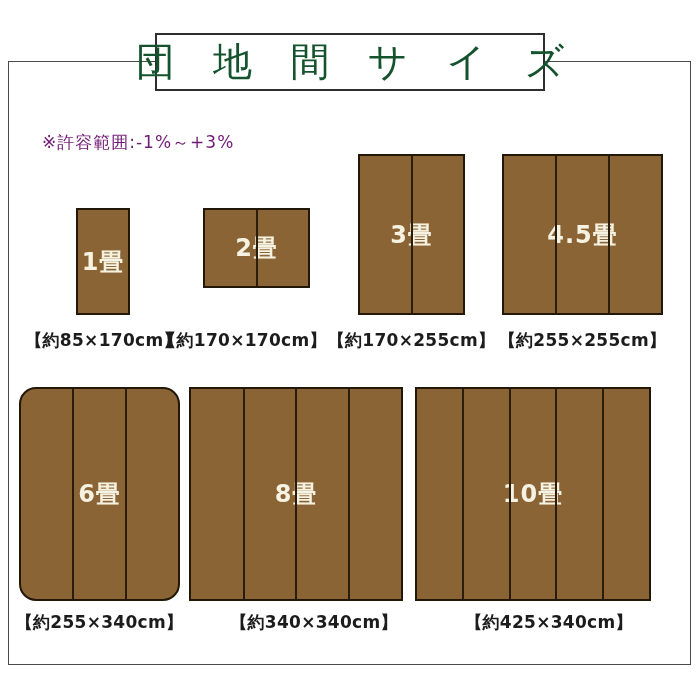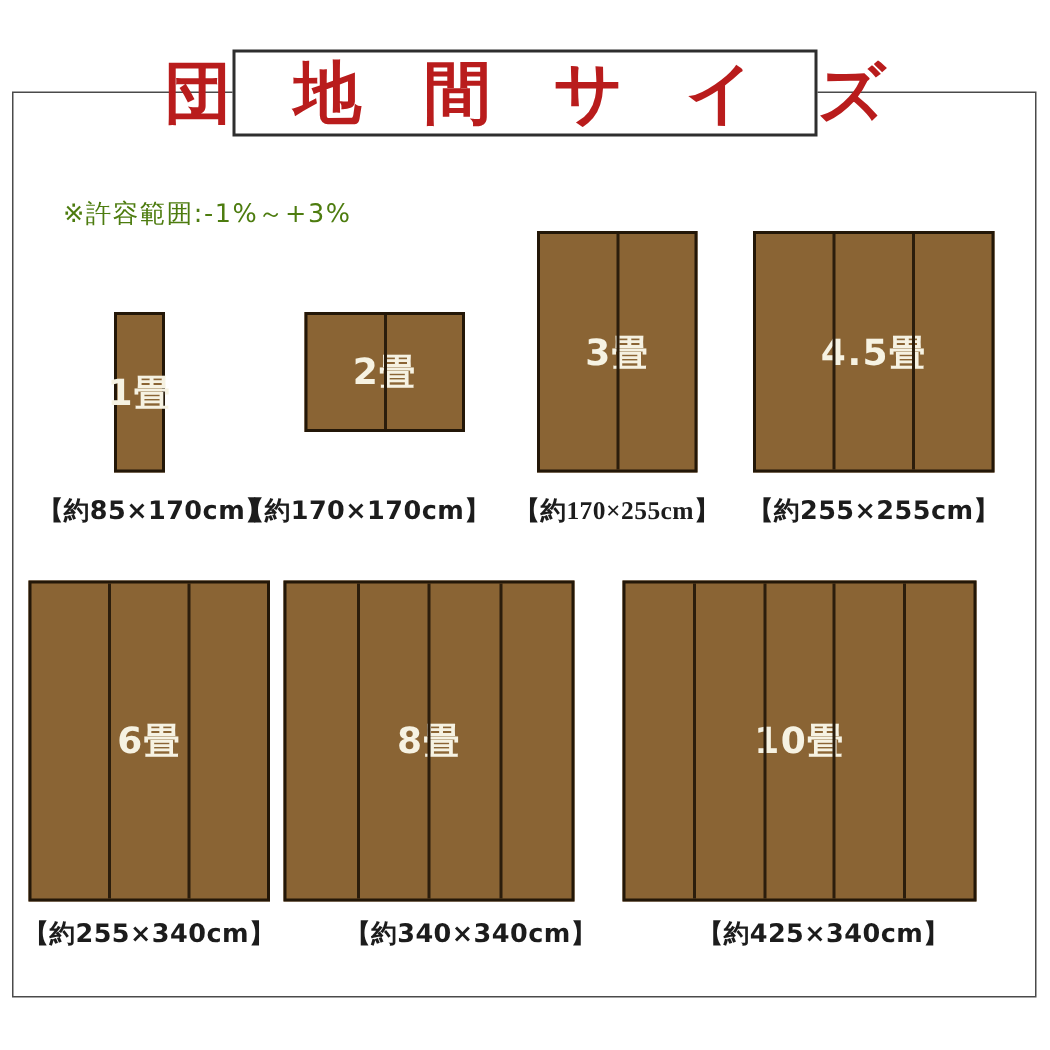--- a/index.html
+++ b/index.html
@@ -33,33 +33,33 @@
     height: 58px;
     background: #ffffff;
     border: 2px solid var(--title-border);
     box-sizing: border-box;
     display: flex;
     align-items: center;
     justify-content: center;
     z-index: 2;
   }
   .title-text {
-    font-size: 45px;
-    font-weight: bold;
-    color: #b91c1c;
+    font-size: 39px;
+    font-weight: normal;
+    color: #14532d;
     letter-spacing: 13px;
     padding-left: 13px; 
     white-space: nowrap;
   }
   .note-text {
     position: absolute;
     left: 42px;
     top: 131px;
     font-size: 17px;
-    color: #4d7c0f;
+    color: #701a75;
     letter-spacing: 1px;
     white-space: nowrap;
     z-index: 2;
   }
   .rug {
     position: absolute;
     background: var(--rug-fill);
     border: 2px solid var(--rug-border);
     box-sizing: border-box;
     z-index: 2;
@@ -102,62 +102,62 @@
   <div class="outer-frame"></div>
 
   <div class="title-box">
     <span class="title-text">団 地 間 サ イ ズ</span>
   </div>
 
   <span class="note-text">※許容範囲:-1%～+3%</span>
 
   <div id="rugs-container">
   <div class="rug-group">
-    <div class="rug" style="left: 76px; top: 208px; width: 34px; height: 107px;">
+    <div class="rug" style="left: 76px; top: 208px; width: 54px; height: 107px;">
       <span class="tatami-label">1畳</span>
     </div>
     <div class="size-label" style="left: 103px; top: 329px;">【約85×170cm】</div>
   </div>
 
   <div class="rug-group">
     <div class="rug" style="left: 203px; top: 208px; width: 107px; height: 80px;">
       <span class="tatami-label">2畳</span>
     <div class="panel-divider" style="left: calc(50% - 1px);"></div>
         </div>
     <div class="size-label" style="left: 243px; top: 329px;">【約170×170cm】</div>
   </div>
 
   <div class="rug-group">
     <div class="rug" style="left: 358px; top: 154px; width: 107px; height: 161px;">
       <span class="tatami-label">3畳</span>
     <div class="panel-divider" style="left: calc(50% - 1px);"></div>
         </div>
-    <div class="size-label" style="left: 411.5px; top: 329px; font-family: Liberation Serif, serif;">【約170×255cm】</div>
+    <div class="size-label" style="left: 411.5px; top: 329px;">【約170×255cm】</div>
   </div>
 
   <div class="rug-group">
     <div class="rug" style="left: 502px; top: 154px; width: 161px; height: 161px;">
       <span class="tatami-label">4.5畳</span>
     <div class="panel-divider" style="left: calc(33.3333% - 1px);"></div>
           <div class="panel-divider" style="left: calc(66.6667% - 1px);"></div>
         </div>
     <div class="size-label" style="left: 582.5px; top: 329px;">【約255×255cm】</div>
   </div>
 
   <div class="rug-group">
-    <div class="rug" style="left: 19px; top: 387px; width: 161px; height: 214px;">
+    <div class="rug" style="left: 19px; top: 387px; width: 161px; height: 214px; border-radius: 17px;">
       <span class="tatami-label">6畳</span>
     <div class="panel-divider" style="left: calc(33.3333% - 1px);"></div>
           <div class="panel-divider" style="left: calc(66.6667% - 1px);"></div>
         </div>
     <div class="size-label" style="left: 99.5px; top: 611px;">【約255×340cm】</div>
   </div>
 
   <div class="rug-group">
-    <div class="rug" style="left: 189px; top: 387px; width: 194px; height: 214px;">
+    <div class="rug" style="left: 189px; top: 387px; width: 214px; height: 214px;">
       <span class="tatami-label">8畳</span>
     <div class="panel-divider" style="left: calc(25% - 1px);"></div>
           <div class="panel-divider" style="left: calc(50% - 1px);"></div>
           <div class="panel-divider" style="left: calc(75% - 1px);"></div>
         </div>
     <div class="size-label" style="left: 296px; top: 611px; margin-left: 18px;">【約340×340cm】</div>
   </div>
 
   <div class="rug-group">
     <div class="rug" style="left: 415px; top: 387px; width: 236px; height: 214px;">

